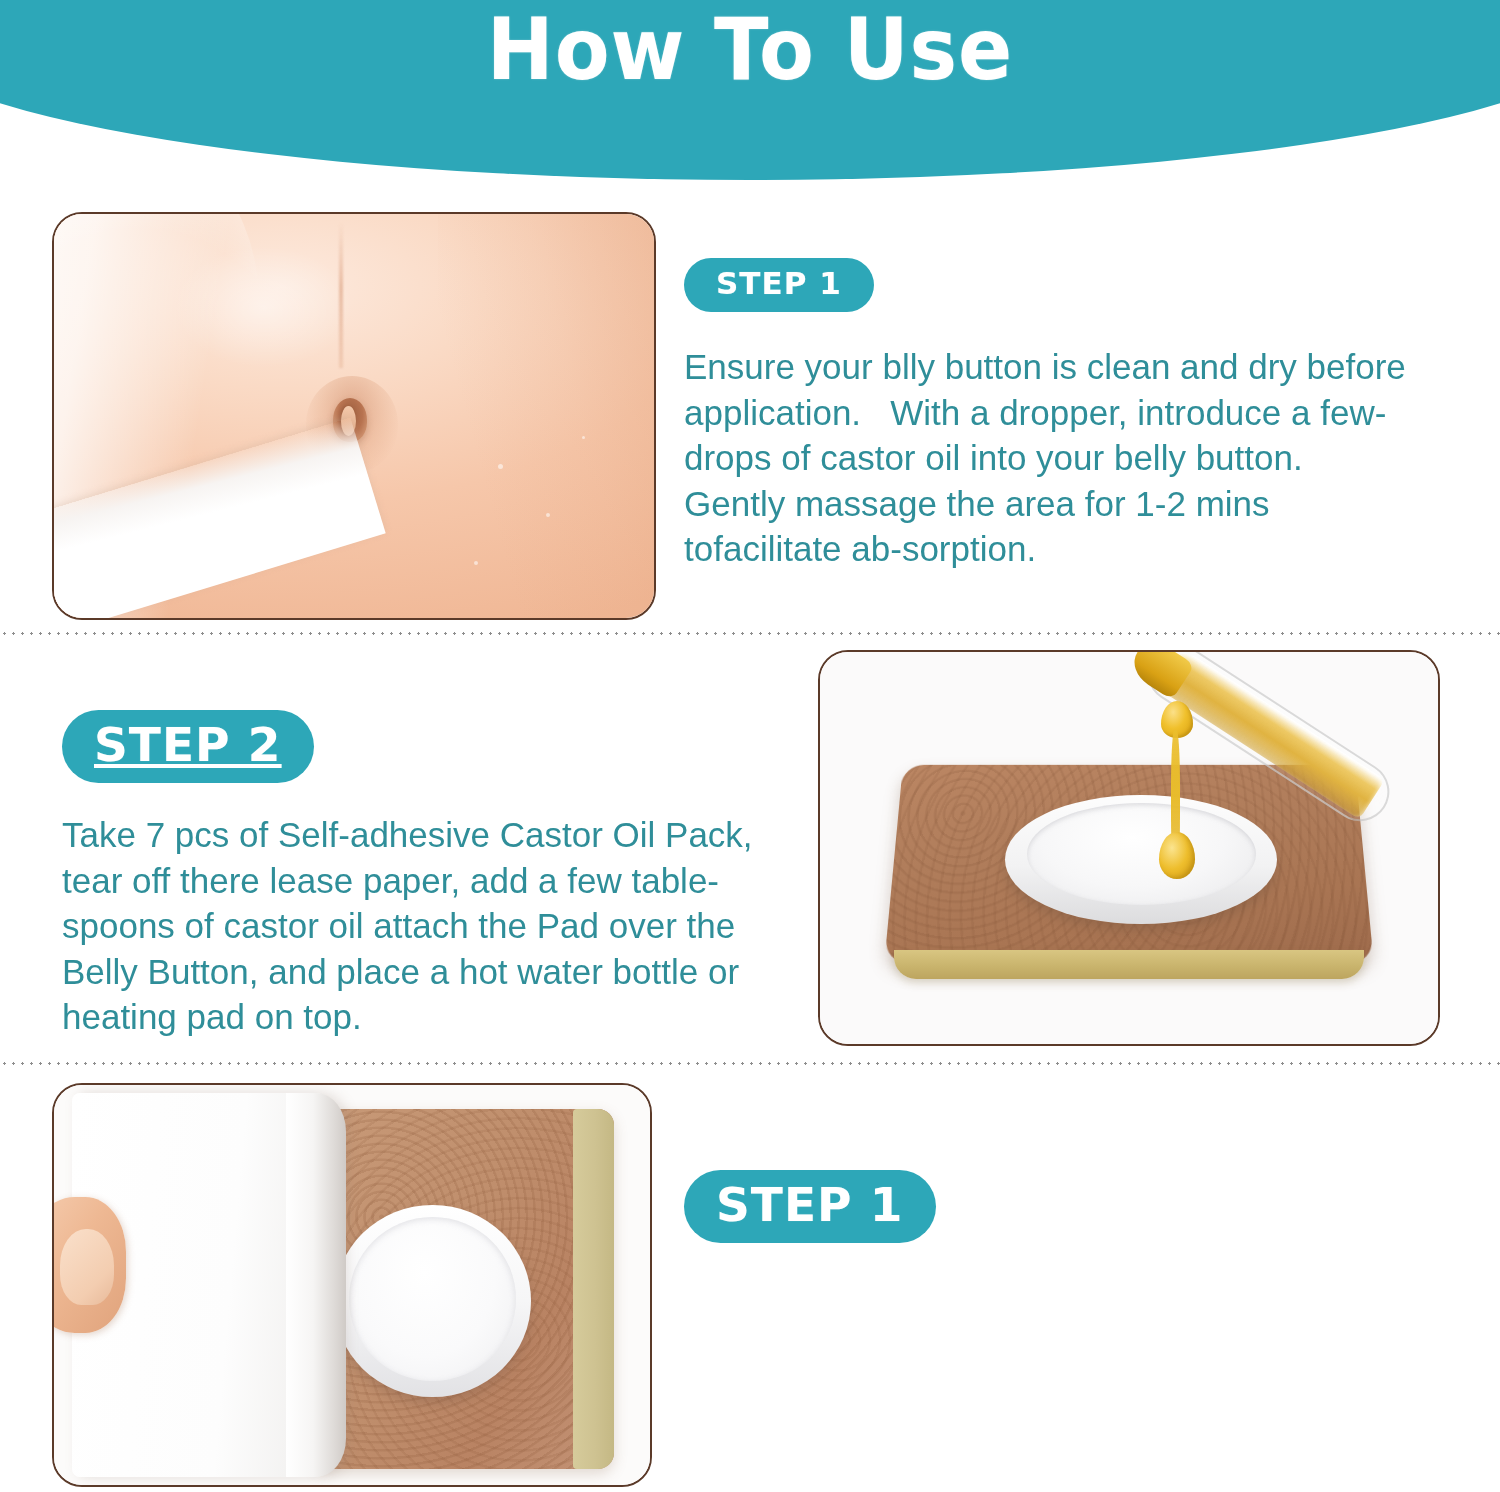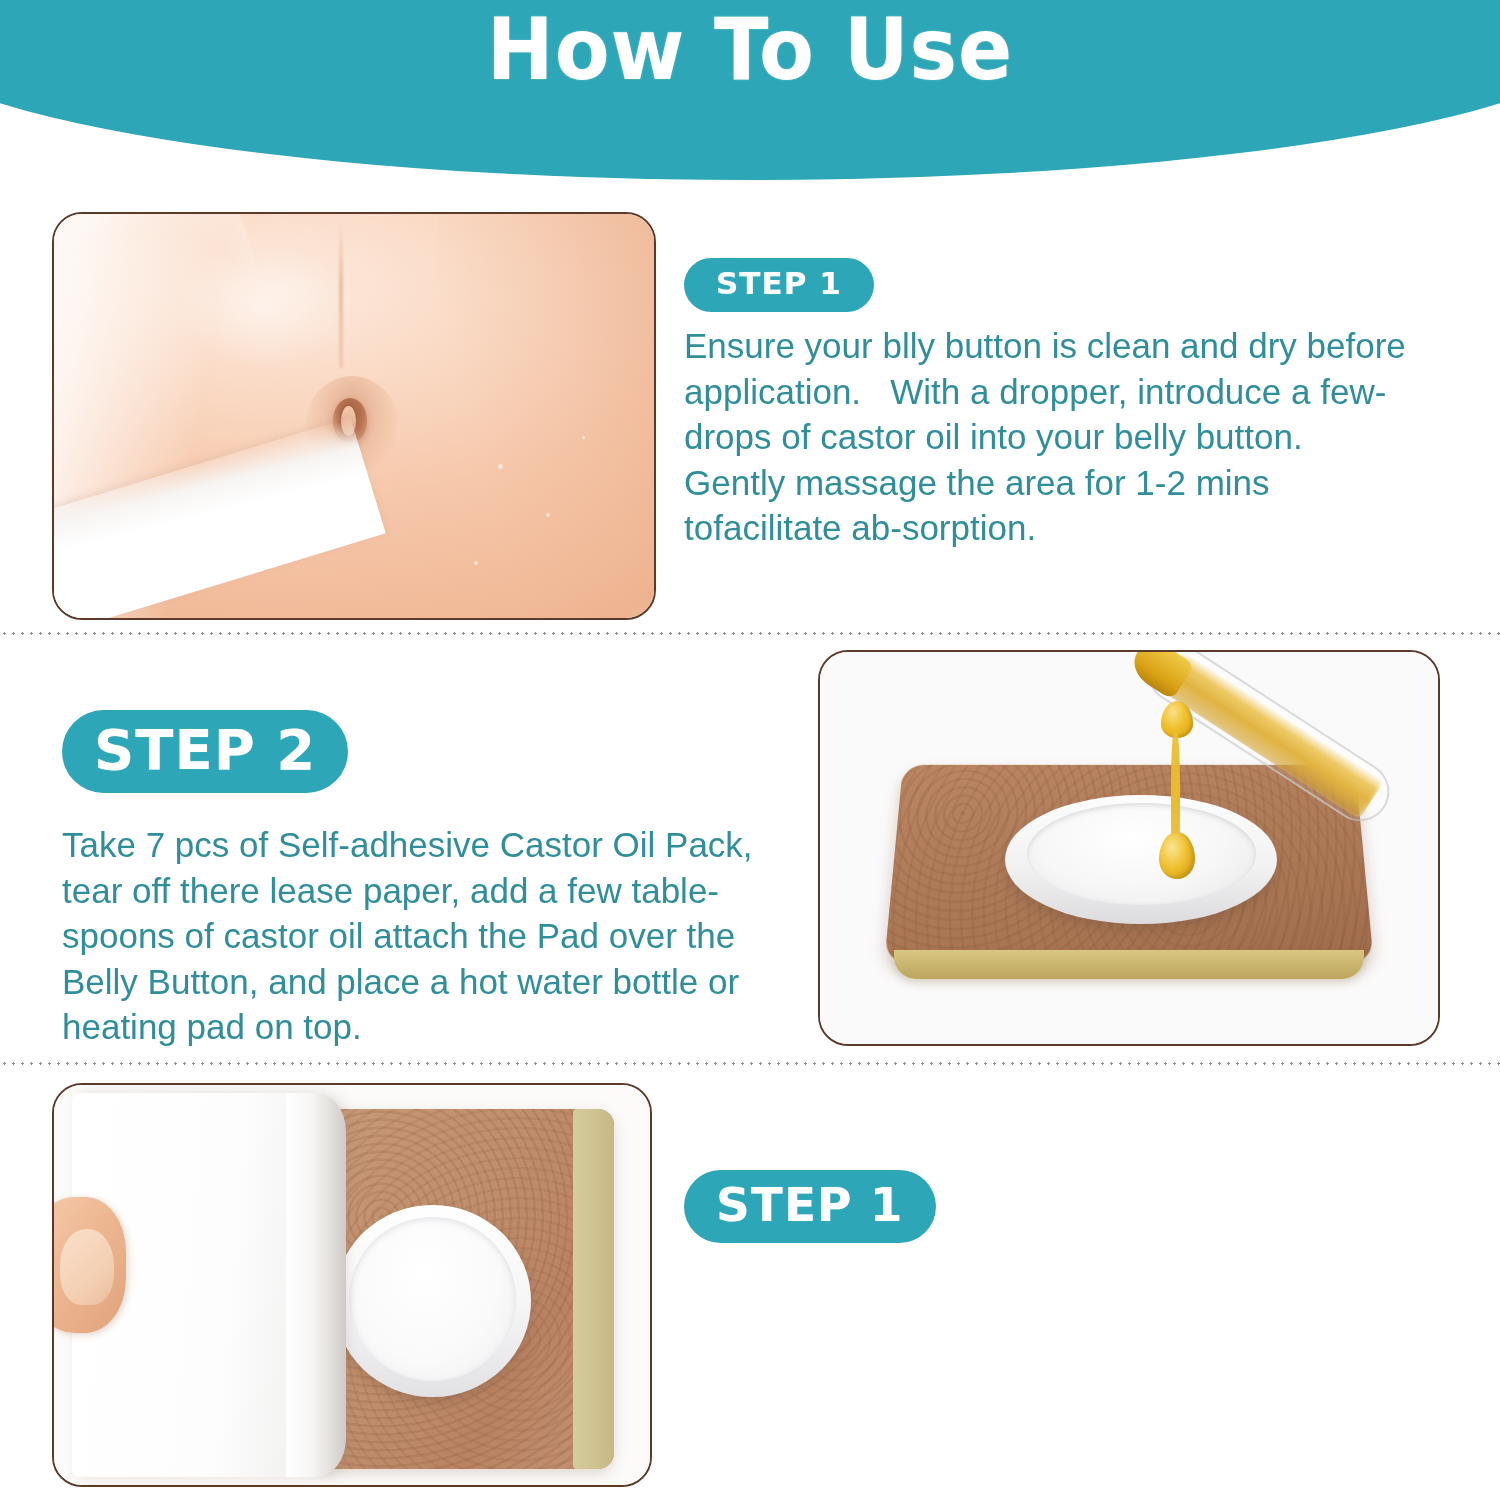--- a/index.html
+++ b/index.html
@@ -294,27 +294,27 @@
     <div class="navel-fold"></div>
     <div class="underwear"></div>
     <div class="skin-fleck" style="left:74%;top:62%;width:5px;height:5px;"></div>
     <div class="skin-fleck" style="left:82%;top:74%;width:4px;height:4px;"></div>
     <div class="skin-fleck" style="left:70%;top:86%;width:4px;height:4px;"></div>
     <div class="skin-fleck" style="left:88%;top:55%;width:3px;height:3px;"></div>
   </div>
 
   <div class="text-block" style="left:684px; top:258px; width:740px;">
     <div class="step-badge" style="font-size:31px; padding:7px 32px 11px 32px;">STEP 1</div>
-    <div class="step-body" style="margin-top:11px; width:740px;">Ensure your blly button is clean and dry before application.   With a dropper, introduce a few-drops of castor oil into your belly button.   Gently massage the area for 1-2 mins tofacilitate ab-sorption.</div>
+    <div class="step-body" style="margin-top:32px; width:740px;">Ensure your blly button is clean and dry before application.   With a dropper, introduce a few-drops of castor oil into your belly button.   Gently massage the area for 1-2 mins tofacilitate ab-sorption.</div>
   </div>
 
   <div class="divider" style="top:632px;"></div>
 
   <div class="text-block" style="left:62px; top:710px; width:710px;">
-    <div class="step-badge" style="font-size:56px; padding:7px 32px 11px 32px;">STEP 2</div>
+    <div class="step-badge" style="font-size:47px; padding:7px 32px 11px 32px;text-decoration:underline;">STEP 2</div>
     <div class="step-body" style="margin-top:29px; width:710px;">Take 7 pcs of Self-adhesive Castor Oil Pack, tear off there lease paper, add a few table-spoons of castor oil attach the Pad over the Belly Button, and place a hot water bottle or heating pad on top.</div>
   </div>
 
   <div class="photo-frame" id="photo2">
     <div class="p2-bg"></div>
     <div class="pad2"></div>
     <div class="pad2-liner"></div>
     <div class="disc2-outer"></div>
     <div class="disc2-inner"></div>
     <div class="pipette">

